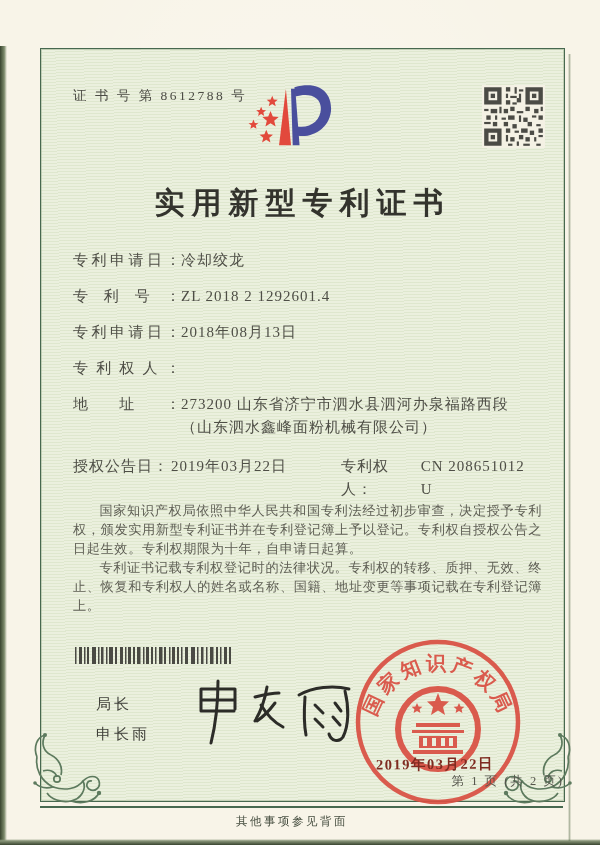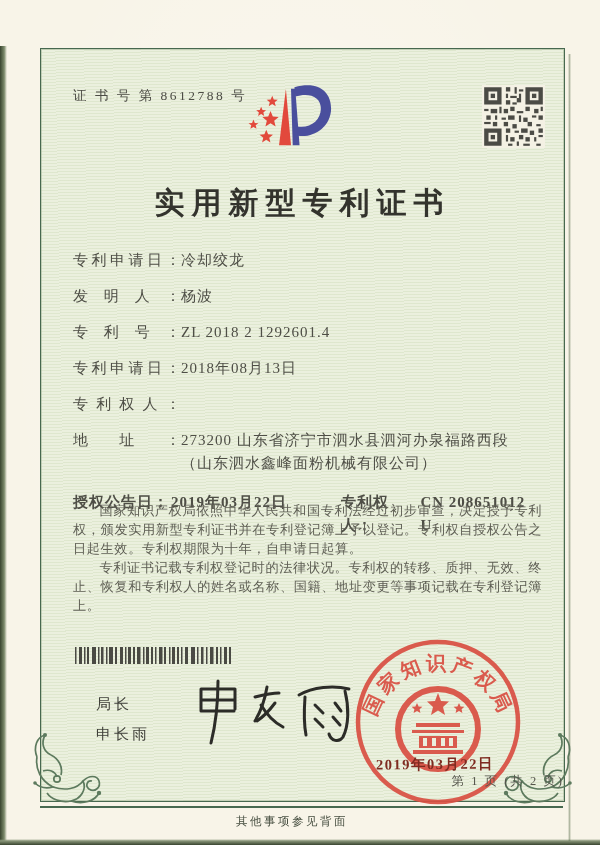--- a/index.html
+++ b/index.html
@@ -44,21 +44,21 @@
 
   .title{position:absolute;left:0;right:0;top:134px;text-align:center;
     font-size:30px;font-weight:bold;letter-spacing:7px;color:#33332d;}
 
   .fields{position:absolute;left:32px;right:26px;top:200px;font-size:15px;color:#4e4e46;}
   .frow{display:flex;margin-bottom:13px;line-height:23px;}
   .flabel{display:inline-block;width:108px;flex:0 0 108px;
     text-align:justify;text-align-last:justify;letter-spacing:.5px;}
   .fvalue{flex:1;max-width:372px;letter-spacing:1px;}
   .grant{display:flex;margin-top:16px;line-height:23px;}
-  .grant .pair{display:flex;font-weight:bold;}
+  .grant .pair{display:flex;}
   .grant .pair.first{width:268px;flex:0 0 268px;}
   .glabel{letter-spacing:1px;}
   .gvalue{letter-spacing:1px;margin-left:2px;}
 
   .paras{position:absolute;left:32px;right:22px;top:452px;
     font-size:13.2px;line-height:19px;color:#5e5e54;text-align:justify;}
   .paras p{margin:0;text-indent:2em;letter-spacing:.6px;}
 
   .barcode{position:absolute;left:34px;top:598px;width:156px;height:17px;}
 
@@ -199,24 +199,20 @@
     </svg>
 
     <div class="title">实用新型专利证书</div>
 
     <div class="fields">
       <div class="frow">
         <span class="flabel">专利申请日：</span>
         <span class="fvalue">冷却绞龙</span>
       </div>
       <div class="frow">
-        <span class="flabel">发明人：</span>
-        <span class="fvalue">杨波</span>
-      </div>
-      <div class="frow">
         <span class="flabel">专利号：</span>
         <span class="fvalue">ZL 2018 2 1292601.4</span>
       </div>
       <div class="frow">
         <span class="flabel">专利申请日：</span>
         <span class="fvalue">2018年08月13日</span>
       </div>
       <div class="frow">
         <span class="flabel">专利权人：</span>
       </div>

